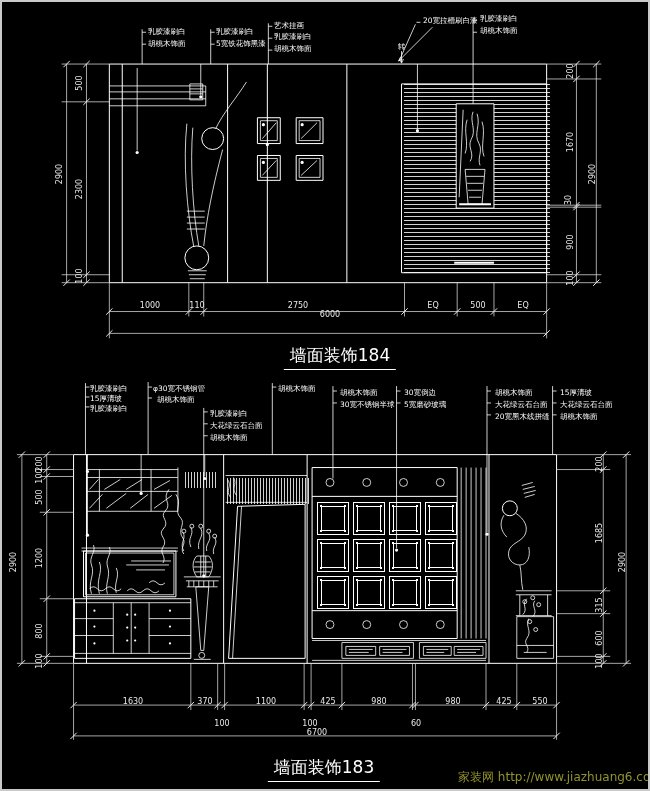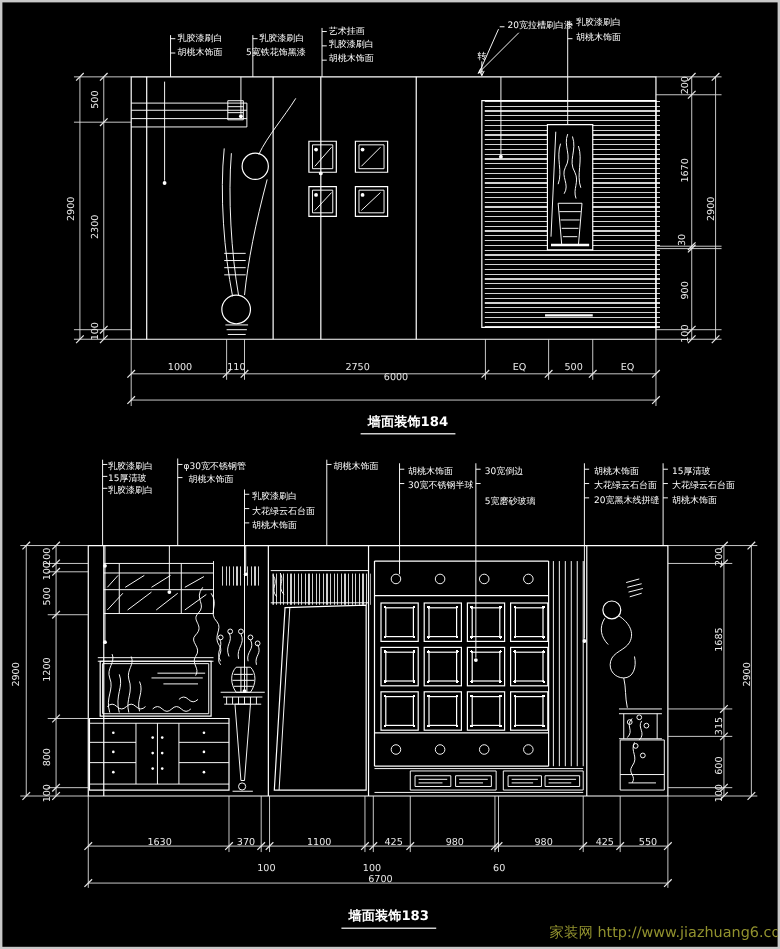--- a/index.html
+++ b/index.html
@@ -15,21 +15,21 @@
   .mask{fill:#000;stroke:#fff;stroke-width:1;}
   .fillw{fill:#fff;stroke:none;}
   .tick{stroke:#e8e8e8;stroke-width:1;}
   .dt{fill:#fff;stroke:none;}
   .fl{stroke:#fff;fill:none;stroke-width:.8;}
   .lbl{position:absolute;font-size:7.5px;line-height:8px;white-space:nowrap;color:#fdfdfd;}
   .dim{position:absolute;font-size:8px;line-height:8px;white-space:nowrap;color:#e9e9e9;
        transform:translate(-50%,-50%);}
   .vdim{position:absolute;font-size:8px;line-height:8px;white-space:nowrap;color:#e9e9e9;
        transform:translate(-50%,-50%) rotate(-90deg);}
-  .title{position:absolute;font-size:11px;font-weight:bold;white-space:nowrap;color:#fff;
+  .title{position:absolute;font-size:17px;font-weight:normal;white-space:nowrap;color:#fff;
        transform:translateX(-50%);border-bottom:1.5px solid #fff;padding:0 6px 2px 6px;}
   .stripesH{position:absolute;background:repeating-linear-gradient(180deg,#d2d2d2 0 1px,transparent 1px 4px);}
   .stripesV{position:absolute;background:repeating-linear-gradient(90deg,#cfcfcf 0 1px,transparent 1px 3px);}
   .gcell{position:absolute;width:32px;height:33px;border:1px solid #fff;box-sizing:border-box;
     background-image:
       radial-gradient(circle 1.1px at 3px 3px,#fff 99%,transparent),
       radial-gradient(circle 1.1px at calc(100% - 3px) 3px,#fff 99%,transparent),
       radial-gradient(circle 1.1px at 3px calc(100% - 3px),#fff 99%,transparent),
       radial-gradient(circle 1.1px at calc(100% - 3px) calc(100% - 3px),#fff 99%,transparent);}
   .gcell::after{content:"";position:absolute;inset:3px;border:1px solid #fff;}
@@ -252,21 +252,21 @@
       <circle cx="526" cy="603" r="2" class="fl"></circle>
       <circle cx="534" cy="599" r="2" class="fl"></circle>
       <circle cx="540" cy="606" r="2" class="fl"></circle>
       <circle cx="531" cy="623" r="2" class="fl"></circle>
       <circle cx="537" cy="631" r="2" class="fl"></circle>
     </svg>
 
   <span class="lbl" style="left:146px;top:26px;">乳胶漆刷白</span>
   <span class="lbl" style="left:146px;top:38px;">胡桃木饰面</span>
   <span class="lbl" style="left:214px;top:26px;">乳胶漆刷白</span>
-  <span class="lbl" style="left:203px;top:38px;">5宽铁花饰黑漆</span>
+  <span class="lbl" style="left:214px;top:38px;">5宽铁花饰黑漆</span>
   <span class="lbl" style="left:272px;top:20px;">艺术挂画</span>
   <span class="lbl" style="left:272px;top:31px;">乳胶漆刷白</span>
   <span class="lbl" style="left:272px;top:43px;">胡桃木饰面</span>
   <span class="lbl" style="left:421px;top:15px;">20宽拉槽刷白漆</span>
   <span class="lbl" style="left:478px;top:13px;">乳胶漆刷白</span>
   <span class="lbl" style="left:478px;top:25px;">胡桃木饰面</span>
   <span class="lbl" style="left:396px;top:41px;">转</span>
 
   <span class="vdim" style="left:78px;top:81px;">500</span>
   <span class="vdim" style="left:78px;top:187px;">2300</span>
@@ -292,21 +292,21 @@
   <span class="lbl" style="left:88px;top:403px;">乳胶漆刷白</span>
   <span class="lbl" style="left:151px;top:383px;">φ30宽不锈钢管</span>
   <span class="lbl" style="left:155px;top:394px;">胡桃木饰面</span>
   <span class="lbl" style="left:208px;top:408px;">乳胶漆刷白</span>
   <span class="lbl" style="left:208px;top:420px;">大花绿云石台面</span>
   <span class="lbl" style="left:208px;top:432px;">胡桃木饰面</span>
   <span class="lbl" style="left:276px;top:383px;">胡桃木饰面</span>
   <span class="lbl" style="left:338px;top:387px;">胡桃木饰面</span>
   <span class="lbl" style="left:338px;top:399px;">30宽不锈钢半球</span>
   <span class="lbl" style="left:402px;top:387px;">30宽倒边</span>
-  <span class="lbl" style="left:402px;top:399px;margin-top:13px;">5宽磨砂玻璃</span>
+  <span class="lbl" style="left:402px;top:399px;">5宽磨砂玻璃</span>
   <span class="lbl" style="left:493px;top:387px;">胡桃木饰面</span>
   <span class="lbl" style="left:493px;top:399px;">大花绿云石台面</span>
   <span class="lbl" style="left:493px;top:411px;">20宽黑木线拼缝</span>
   <span class="lbl" style="left:558px;top:387px;">15厚清玻</span>
   <span class="lbl" style="left:558px;top:399px;">大花绿云石台面</span>
   <span class="lbl" style="left:558px;top:411px;">胡桃木饰面</span>
 
   <span class="vdim" style="left:38px;top:462px;">200</span>
   <span class="vdim" style="left:38px;top:474px;">100</span>
   <span class="vdim" style="left:38px;top:495px;">500</span>

